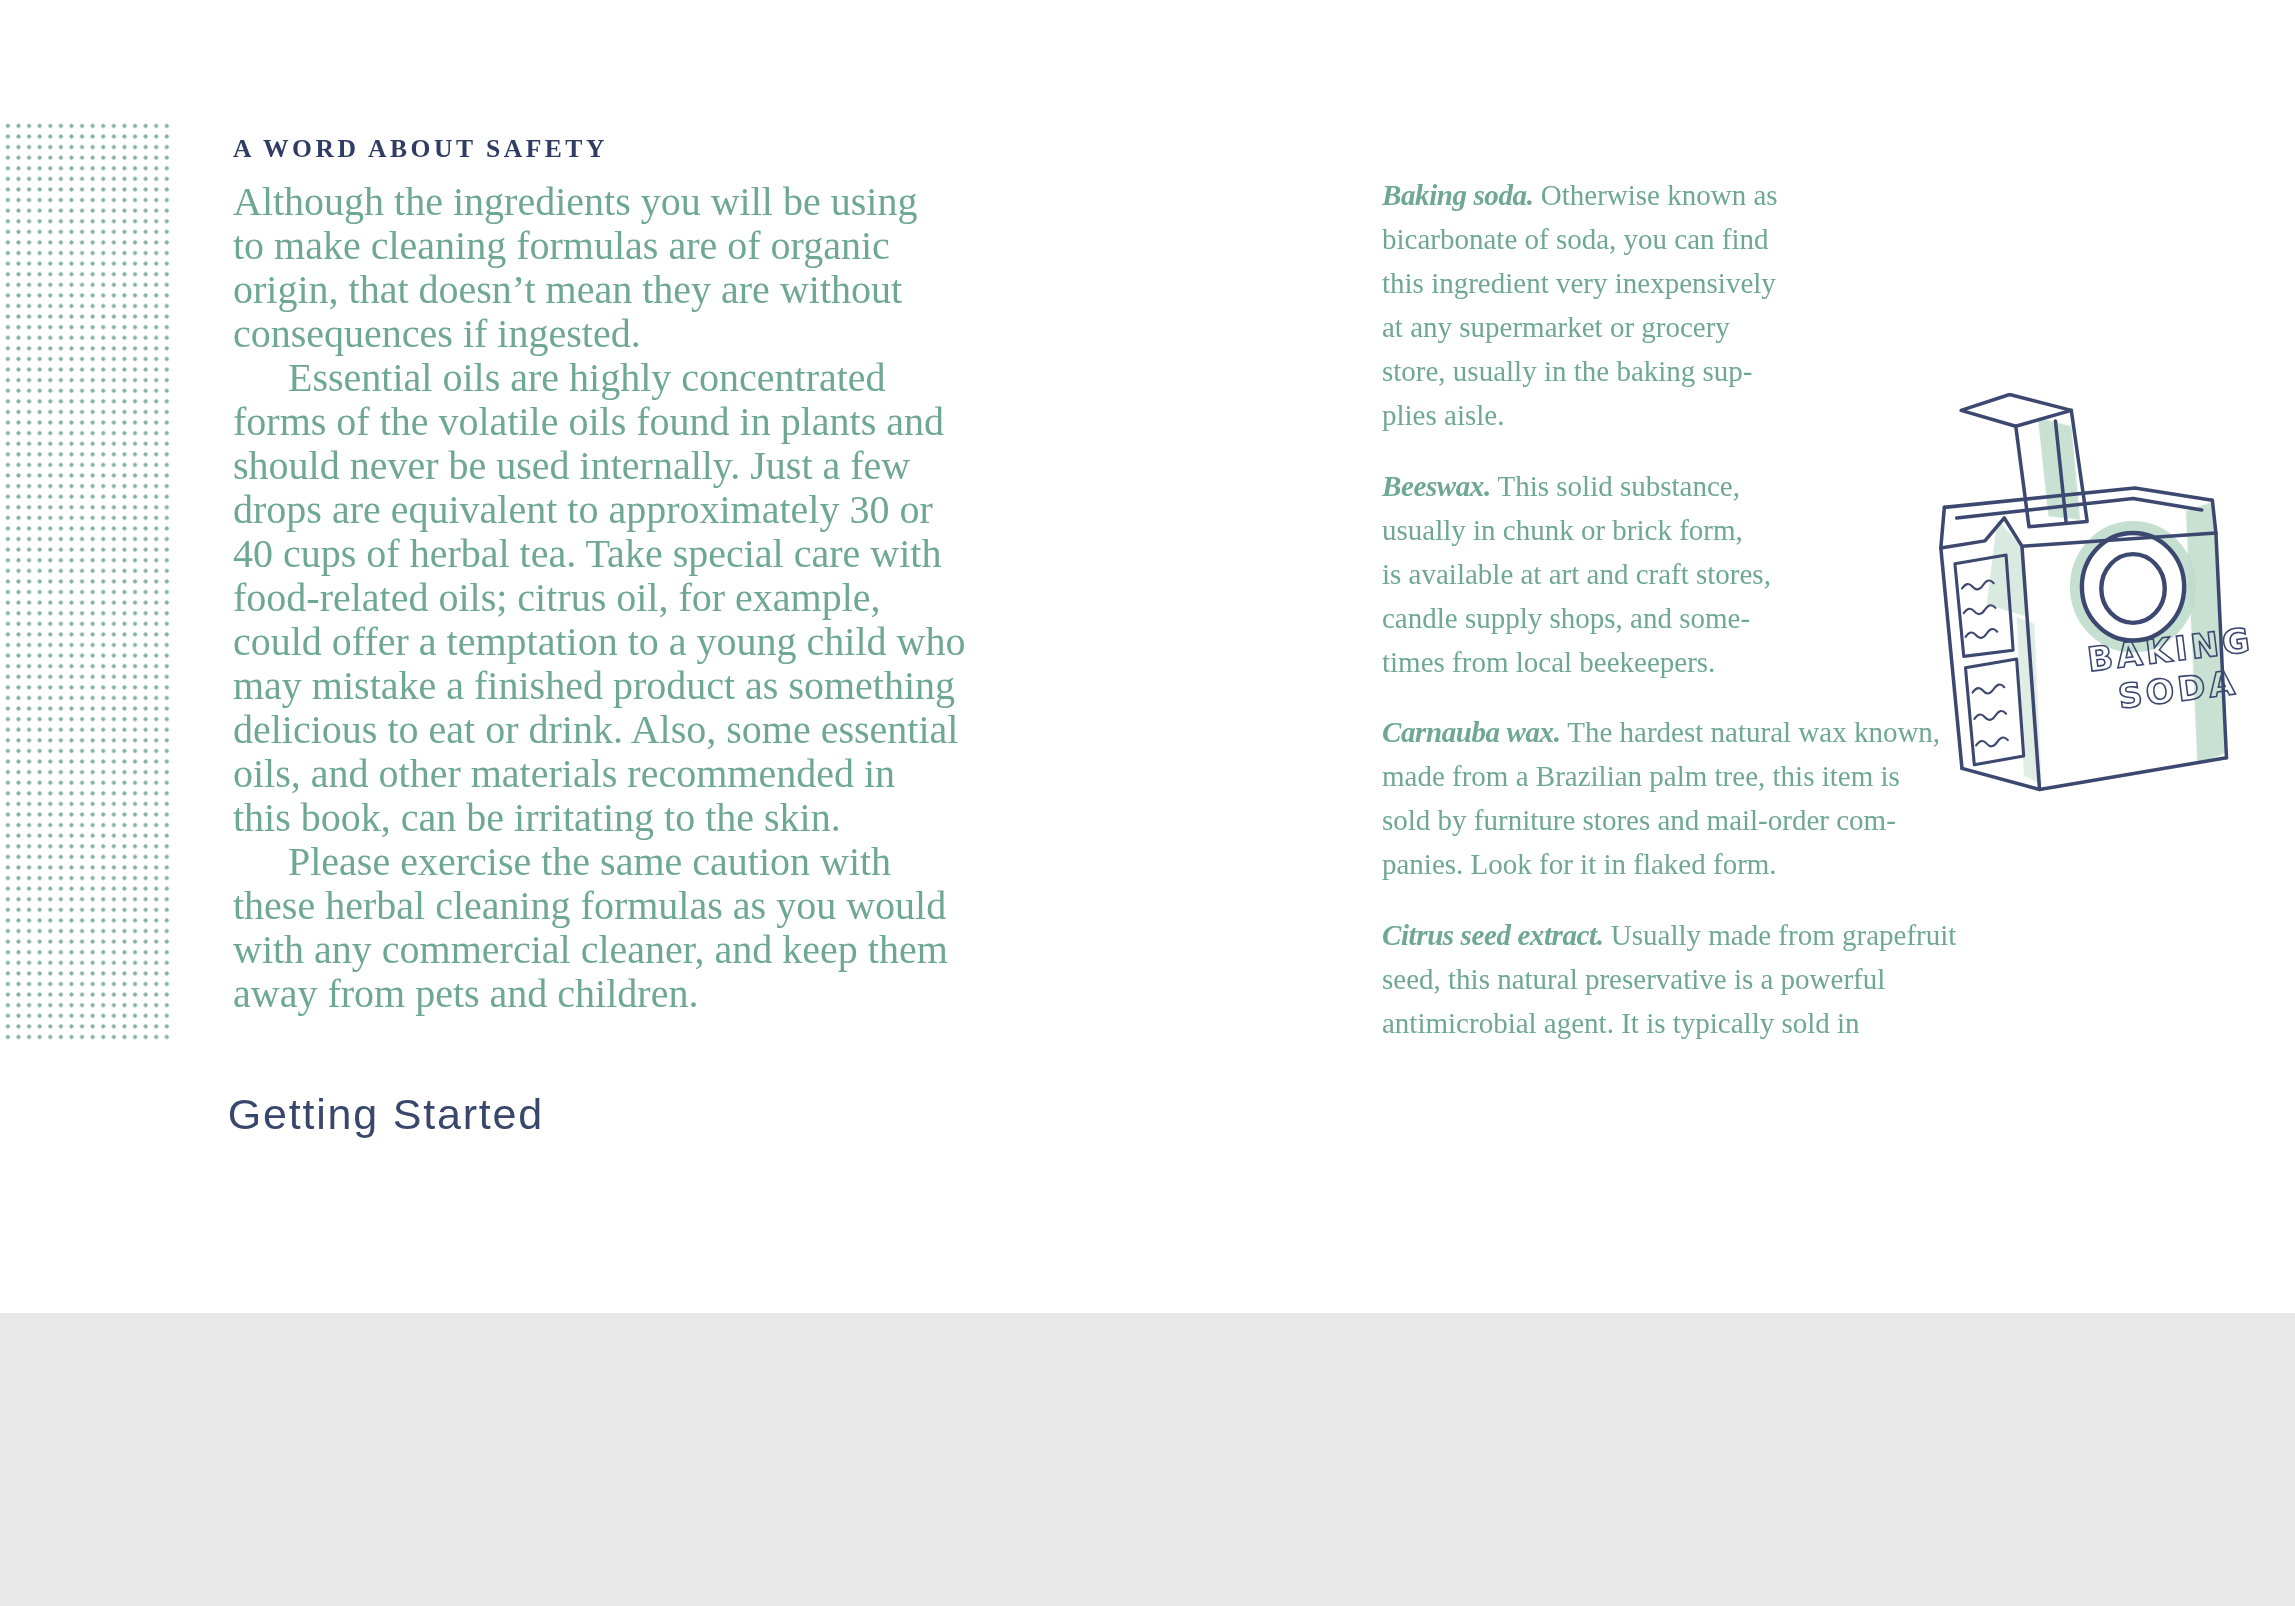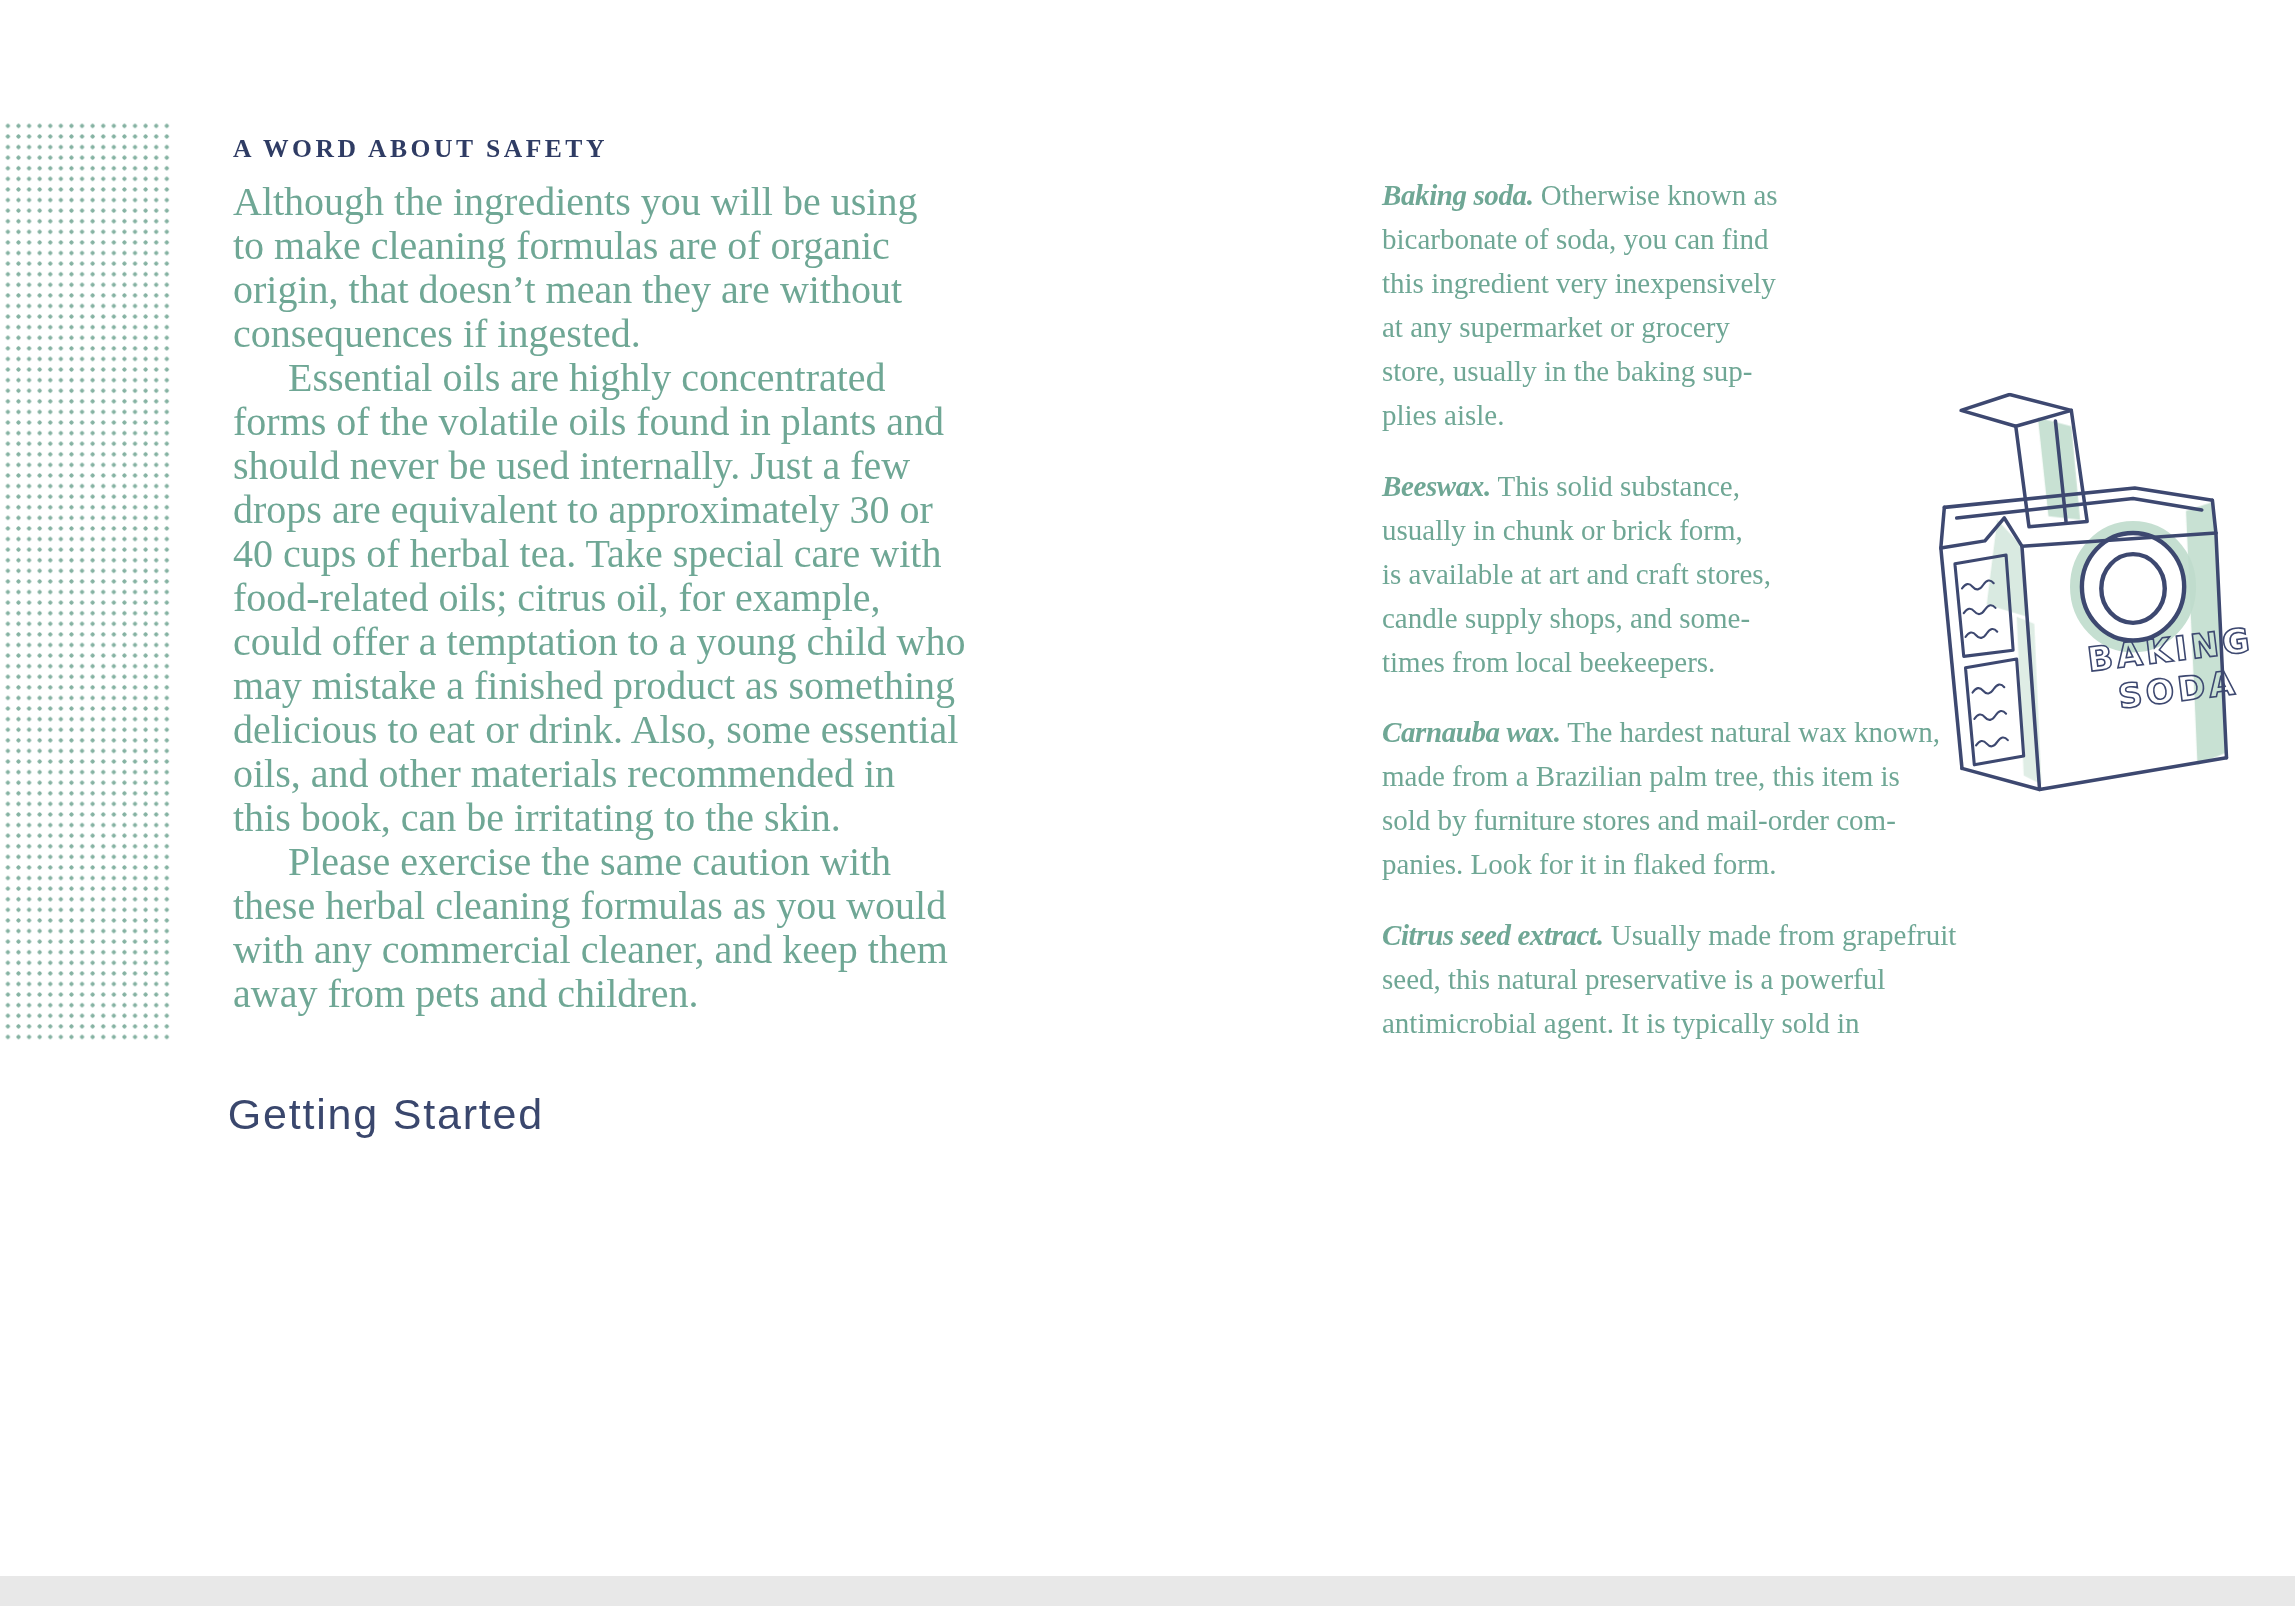--- a/index.html
+++ b/index.html
@@ -1,17 +1,17 @@
 <!DOCTYPE html>
 <html style="font-size:14px"><head>
 <meta charset="utf-8">
 <style>
   html,body{margin:0;padding:0;background:#e8e8e8;}
   .spread{
-    position:relative;width:2295px;height:1576px;background:#ffffff;
+    position:relative;width:2295px;height:1313px;background:#ffffff;
     font-family:"Liberation Serif", serif;overflow:hidden;
   }
   
   .dot-grid{
     position:absolute;left:0;top:118px;width:174px;height:923px;
     background-image:radial-gradient(circle, #6FA592 1.8px, rgba(111,165,146,0) 2.3px);
     background-size:10.6px 10.6px;background-position:2.6px 2.6px;opacity:.85;
   }
   
   .left-col{position:absolute;left:233px;top:134px;width:812px;}

